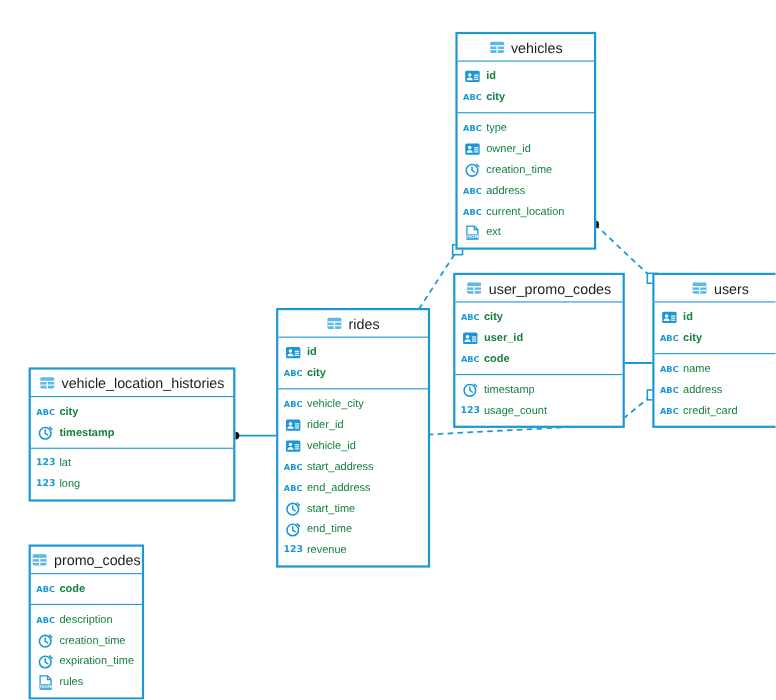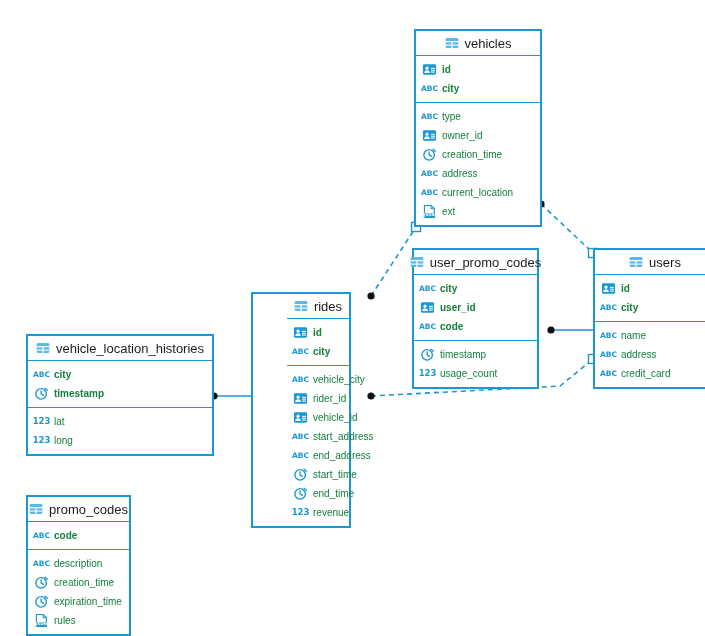--- a/index.html
+++ b/index.html
@@ -159,21 +159,21 @@
               <path d="M2.6 1.6h7.2l3.4 3.3v9.5H2.6z" fill="#fff" stroke="#1a97d4" stroke-width="1.2"></path>
               <path d="M9.7 1.8v3.3h3.3" fill="none" stroke="#1a97d4" stroke-width="1.1"></path>
               <rect x="2.6" y="9.6" width="10.6" height="4.3" fill="#1a97d4"></rect>
               <text x="7.9" y="13.2" text-anchor="middle" font-size="4.2" font-family="DejaVu Sans, sans-serif" font-weight="bold" fill="#fff">JSON</text>
             </svg>
           </span>
           <span class="fname">ext</span>
         </div>
       </div>
     </div>
-    <div class="table" style="left: 412px; top: 248px; width: 127px;">
+    <div class="table" style="left: 412px; top: 248px; width: 156px;">
       <div class="thead">
         <span class="ico">
           <svg width="14" height="14" viewBox="0 0 16 16">
             <rect x="0.8" y="2.2" width="14.4" height="11.6" rx="1.5" fill="#5bb8e8"></rect>
             <rect x="0.8" y="5.8" width="14.4" height="1.4" fill="#fff"></rect>
             <rect x="7.3" y="5.8" width="1.4" height="8" fill="#fff"></rect>
             <rect x="0.8" y="9.8" width="14.4" height="1.2" fill="#fff"></rect>
           </svg>
         </span>
         <span class="tname">user_promo_codes</span>
@@ -257,21 +257,21 @@
         <div class="row">
           <span class="ico ico-abc">ABC</span>
           <span class="fname">address</span>
         </div>
         <div class="row">
           <span class="ico ico-abc">ABC</span>
           <span class="fname">credit_card</span>
         </div>
       </div>
     </div>
-    <div class="table" style="left: 251px; top: 292px; width: 100px; padding-left: 34px;">
+    <div class="table" style="left: 251px; top: 280px; width: 140px;">
       <div class="thead">
         <span class="ico">
           <svg width="14" height="14" viewBox="0 0 16 16">
             <rect x="0.8" y="2.2" width="14.4" height="11.6" rx="1.5" fill="#5bb8e8"></rect>
             <rect x="0.8" y="5.8" width="14.4" height="1.4" fill="#fff"></rect>
             <rect x="7.3" y="5.8" width="1.4" height="8" fill="#fff"></rect>
             <rect x="0.8" y="9.8" width="14.4" height="1.2" fill="#fff"></rect>
           </svg>
         </span>
         <span class="tname">rides</span>

